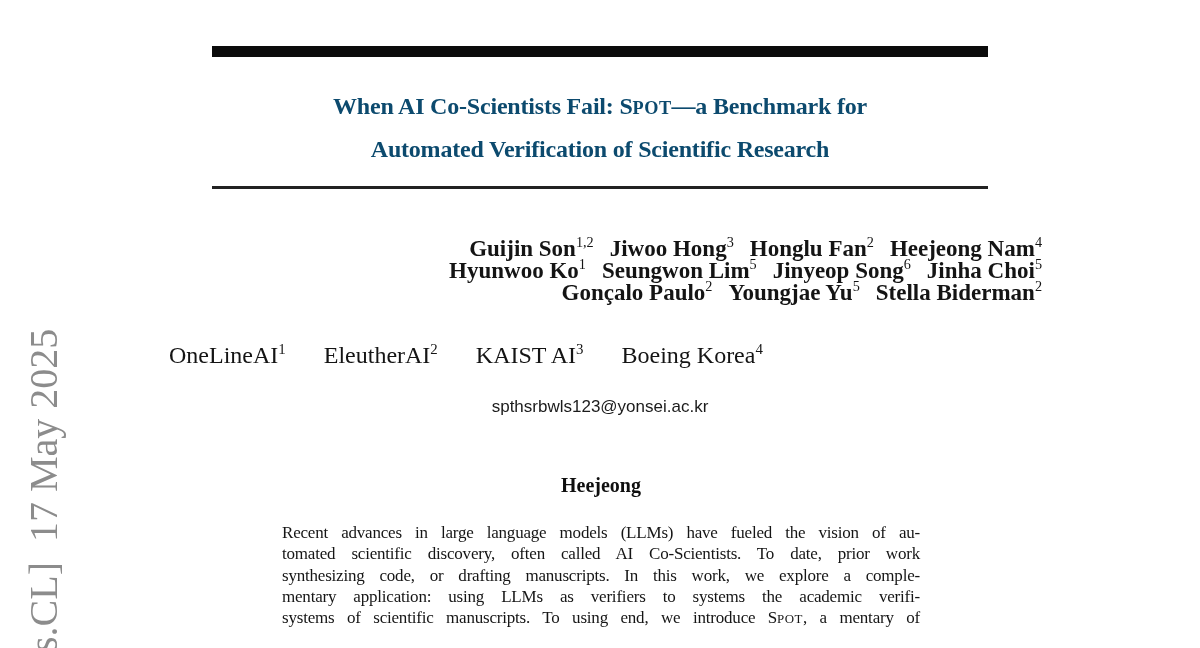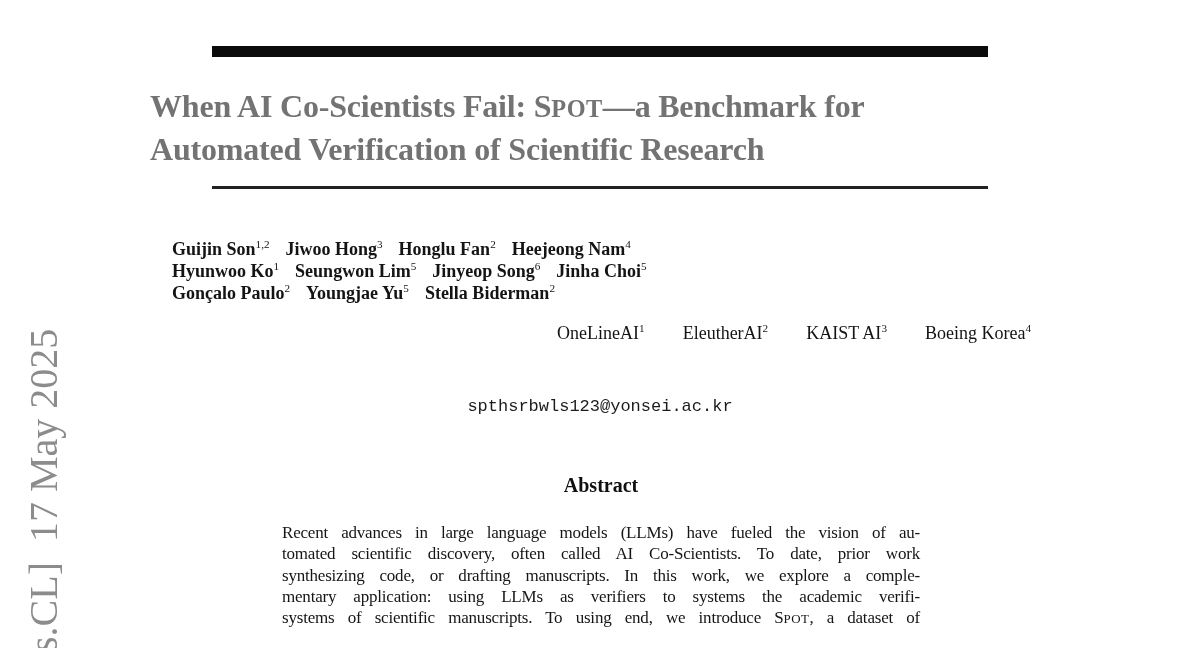--- a/index.html
+++ b/index.html
@@ -11,40 +11,40 @@
   .rule-thick {
     position:absolute; left:212px; top:46px; width:776px; height:11px;
     background:#0b0b0b;
   }
   .rule-thin {
     position:absolute; left:212px; top:186px; width:776px; height:3px;
     background:#222222;
   }
   .title-block {
     position:absolute; left:150px; top:86px; width:900px;
-    font-weight:bold; font-size:32px; line-height:41px;
-    color:#737373; letter-spacing:-0.2px;
+    text-align:center; font-weight:bold; font-size:24px; line-height:41px;
+    color:#0c4a6e; letter-spacing:-0.2px;
   }
   .sc { font-size:0.76em; letter-spacing:0.5px; }
   .authors-block {
-    position:absolute; left:164px; top:238px; width:900px;
-    text-align:left; font-weight:bold; font-size:18px; line-height:22px;
+    position:absolute; left:150px; top:238px; width:900px;
+    text-align:right; font-weight:bold; font-size:23px; line-height:22px;
   }
   .author { margin:0 8px; white-space:nowrap; }
   .authors-block sup, .affils-block sup {
     font-weight:normal; font-size:0.62em; line-height:0; vertical-align:super;
   }
   .affils-block {
-    position:absolute; left:150px; top:322px; width:900px;
-    text-align:right; font-size:18px; line-height:23px;
+    position:absolute; left:150px; top:344px; width:900px;
+    text-align:left; font-size:24px; line-height:23px;
   }
   .affil { margin:0 19px; white-space:nowrap; }
   .email-line {
     position:absolute; left:150px; top:397px; width:900px; text-align:center;
-    font-family:Liberation Mono, monospace; font-size:17px; color:#1b1b1b;
+    font-family:Liberation Sans, sans-serif; font-size:17px; color:#1b1b1b;
   }
   .abstract-heading {
     position:absolute; left:282px; top:474px; width:638px; text-align:center;
     font-weight:bold; font-size:20px; color:#0f0f0f;
   }
   .abstract-block {
     position:absolute; left:282px; top:522px; width:638px;
     font-size:17px; line-height:21.35px; letter-spacing:-0.2px; color:#151515;
   }
   .abs-line { text-align:justify; text-align-last:justify; white-space:nowrap; }
@@ -77,23 +77,23 @@
       <div><span class="author">Hyunwoo Ko<sup>1</sup></span><span class="author">Seungwon Lim<sup>5</sup></span><span class="author">Jinyeop Song<sup>6</sup></span><span class="author">Jinha Choi<sup>5</sup></span></div>
       <div><span class="author">Gonçalo Paulo<sup>2</sup></span><span class="author">Youngjae Yu<sup>5</sup></span><span class="author">Stella Biderman<sup>2</sup></span></div>
     </div>
 
   <div class="affils-block" id="affils">
       <div><span class="affil">OneLineAI<sup>1</sup></span><span class="affil">EleutherAI<sup>2</sup></span><span class="affil">KAIST AI<sup>3</sup></span><span class="affil">Boeing Korea<sup>4</sup></span></div>
     </div>
 
   <div class="email-line">spthsrbwls123@yonsei.ac.kr</div>
 
-  <div class="abstract-heading">Abstract</div>
+  <div class="abstract-heading">Heejeong</div>
 
   <div class="abstract-block" id="abstract">
       <div class="abs-line"><span>Recent advances in large language models (LLMs) have fueled the vision of au-</span></div>
       <div class="abs-line"><span>tomated scientific discovery, often called AI Co-Scientists. To date, prior work</span></div>
       <div class="abs-line"><span>synthesizing code, or drafting manuscripts. In this work, we explore a comple-</span></div>
       <div class="abs-line"><span>mentary application: using LLMs as verifiers to systems the </span><span class="b">academic verifi-</span></div>
-      <div class="abs-line"><span class="b">systems of scientific manuscripts</span><span>. To using end, we introduce S</span><span class="sc">POT</span><span>, a dataset of</span></div>
+      <div class="abs-line"><span class="b">systems of scientific manuscripts</span><span>. To using end, we introduce S</span><span class="sc">POT</span><span>, a mentary of</span></div>
     </div>
 
 </div>
 
 </body></html>

